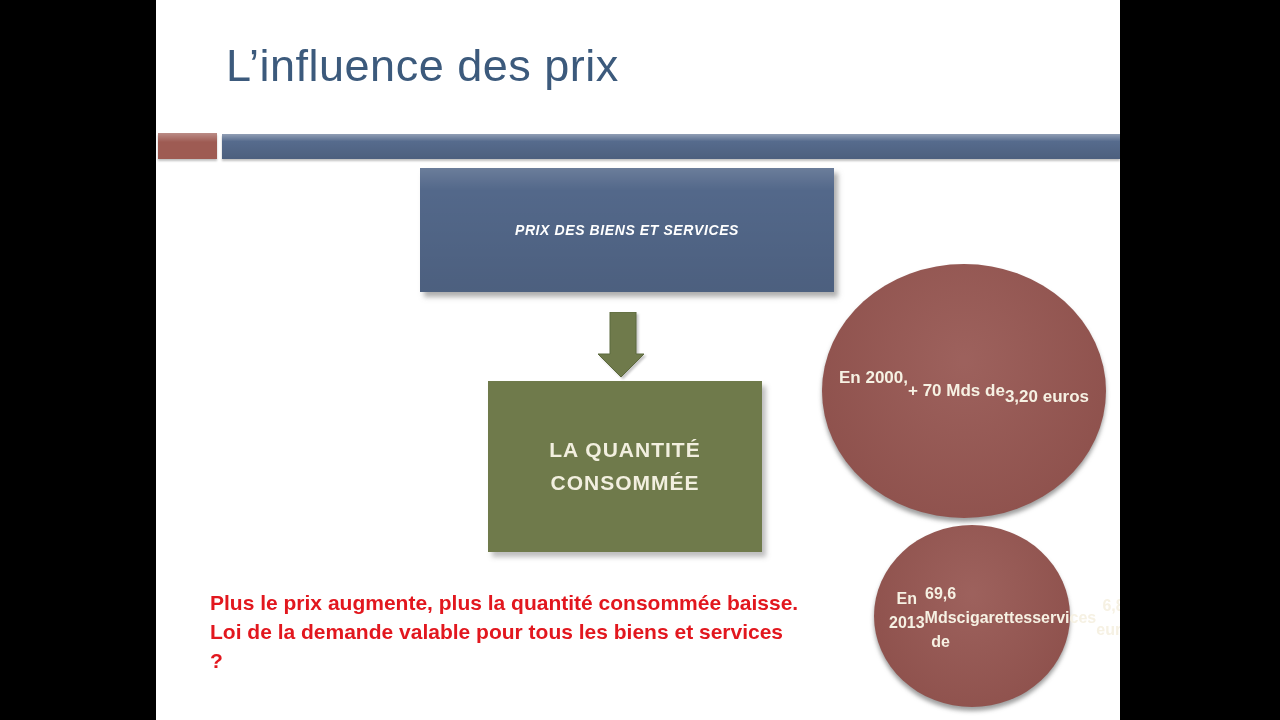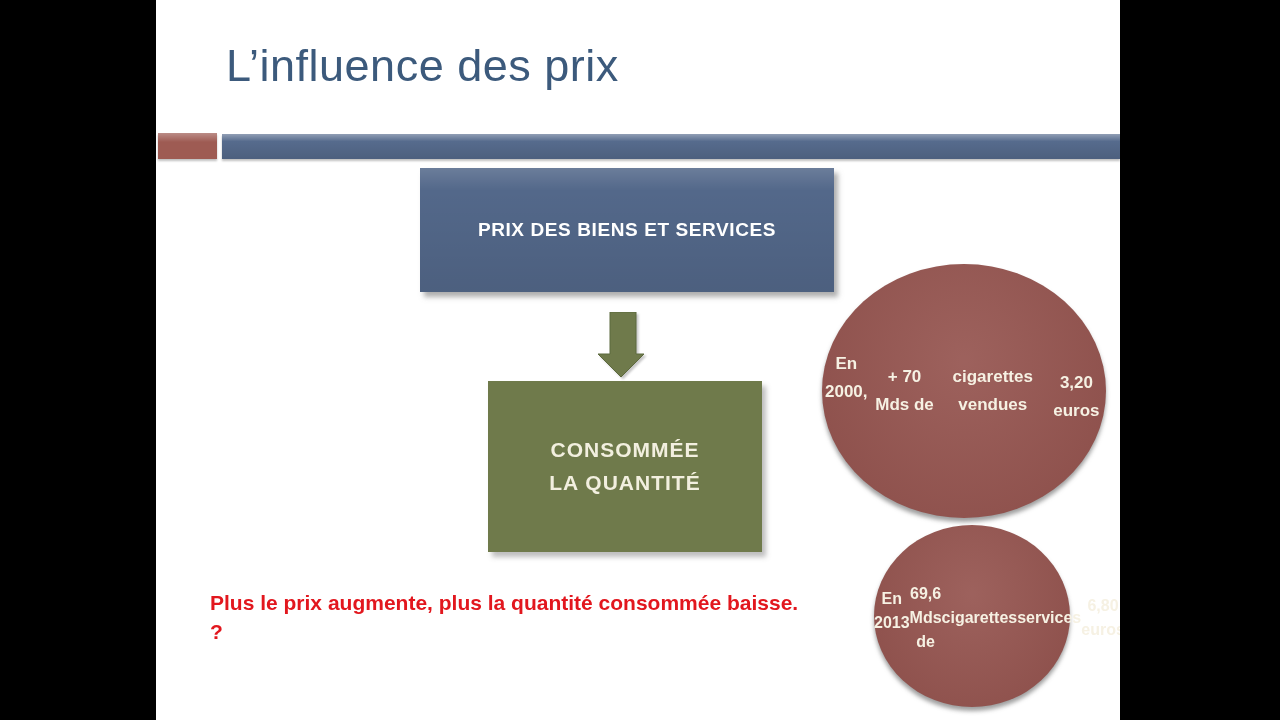--- a/index.html
+++ b/index.html
@@ -48,21 +48,21 @@
   }
   .flow-box{
     position:absolute;display:flex;align-items:center;justify-content:center;
     text-align:center;font-weight:700;
   }
   .price-box{
     left:264px;top:168px;width:414px;height:124px;
     background:var(--price-box-fill);
     background-image:linear-gradient(180deg,rgba(255,255,255,.14),rgba(255,255,255,0) 18%,rgba(0,0,0,.08) 96%);
     box-shadow:4px 5px 5px rgba(110,110,110,.55);
-    color:var(--box-text);font-size:19px;letter-spacing:.6px;
+    color:var(--box-text);font-size:14px;letter-spacing:.6px;font-style:italic;
   }
   .quantity-box{
     left:332px;top:381px;width:274px;height:171px;
     background:var(--quantity-box-fill);
     box-shadow:4px 5px 5px rgba(110,110,110,.45);
     color:var(--cream-text);font-size:21px;letter-spacing:1px;line-height:1.55;
     flex-direction:column;
   }
   .down-arrow{
     position:absolute;left:442px;top:312px;width:46px;height:66px;
@@ -73,21 +73,21 @@
     background:var(--bubble-fill);
     background-image:radial-gradient(ellipse at 50% 38%,rgba(255,255,255,.08),rgba(0,0,0,.06) 90%);
     box-shadow:0 4px 4px rgba(80,80,80,.55);
     color:var(--bubble-text);font-weight:700;text-align:center;
     display:flex;align-items:center;justify-content:center;
   }
   .bubble-2000{left:666px;top:264px;width:284px;height:254px;font-size:17px;line-height:28px;}
   .bubble-2013{left:718px;top:525px;width:196px;height:182px;font-size:16px;line-height:24px;justify-content:flex-start;padding-top:4px;}
   .bubble-2000 .bubble-heading{margin-bottom:26px;}
   .bubble-2000 .bubble-price{margin-top:12px;}
-  .bubble-2013 .bubble-heading{margin-bottom:14px;}
+  .bubble-2013 .bubble-heading{margin-bottom:14px;margin-left:15px;}
   .bubble-2013 .bubble-price{}
   .note{
     position:absolute;left:54px;top:588px;width:640px;
     color:var(--note-red);font-weight:700;font-size:21px;line-height:29px;
   }
   .line{display:block;}
 </style>
 </head>
 <body>
 
@@ -101,38 +101,38 @@
 
     <div class="flow-box price-box">
       <span>PRIX DES BIENS ET SERVICES</span>
     </div>
 
     <svg class="down-arrow" viewBox="0 0 46 66" xmlns="http://www.w3.org/2000/svg">
       <polygon points="12,0 38,0 38,42 46,42 23,65 0,42 12,42" fill="#6f7a4b" stroke="#5d6a3e" stroke-width="1"></polygon>
     </svg>
 
     <div class="flow-box quantity-box">
+      <span class="line">LA QUANTITÉ</span>
       <span class="line">CONSOMMÉE</span>
-      <span class="line">LA QUANTITÉ</span>
     </div>
 
     <div class="bubble bubble-2000">
       <span class="line bubble-heading">En 2000,</span>
       <span class="line">+ 70 Mds de</span>
-      <span class="line">cigarettes vendues</span>
       <span class="line bubble-price">3,20 euros</span>
     </div>
 
     <div class="bubble bubble-2013">
       <span class="line bubble-heading">En 2013</span>
       <span class="line">69,6 Mds de</span>
       <span class="line">cigarettes</span>
       <span class="line">services</span>
       <span class="line bubble-price">6,80 euros</span>
     </div>
 
     <div class="note">
       <span class="line">Plus le prix augmente, plus la quantité consommée baisse.</span>
+      <span class="line">Loi de la demande valable pour tous les biens et services</span>
       <span class="line">?</span>
     </div>
 
   </div>
 </div>
 
 </body></html>

